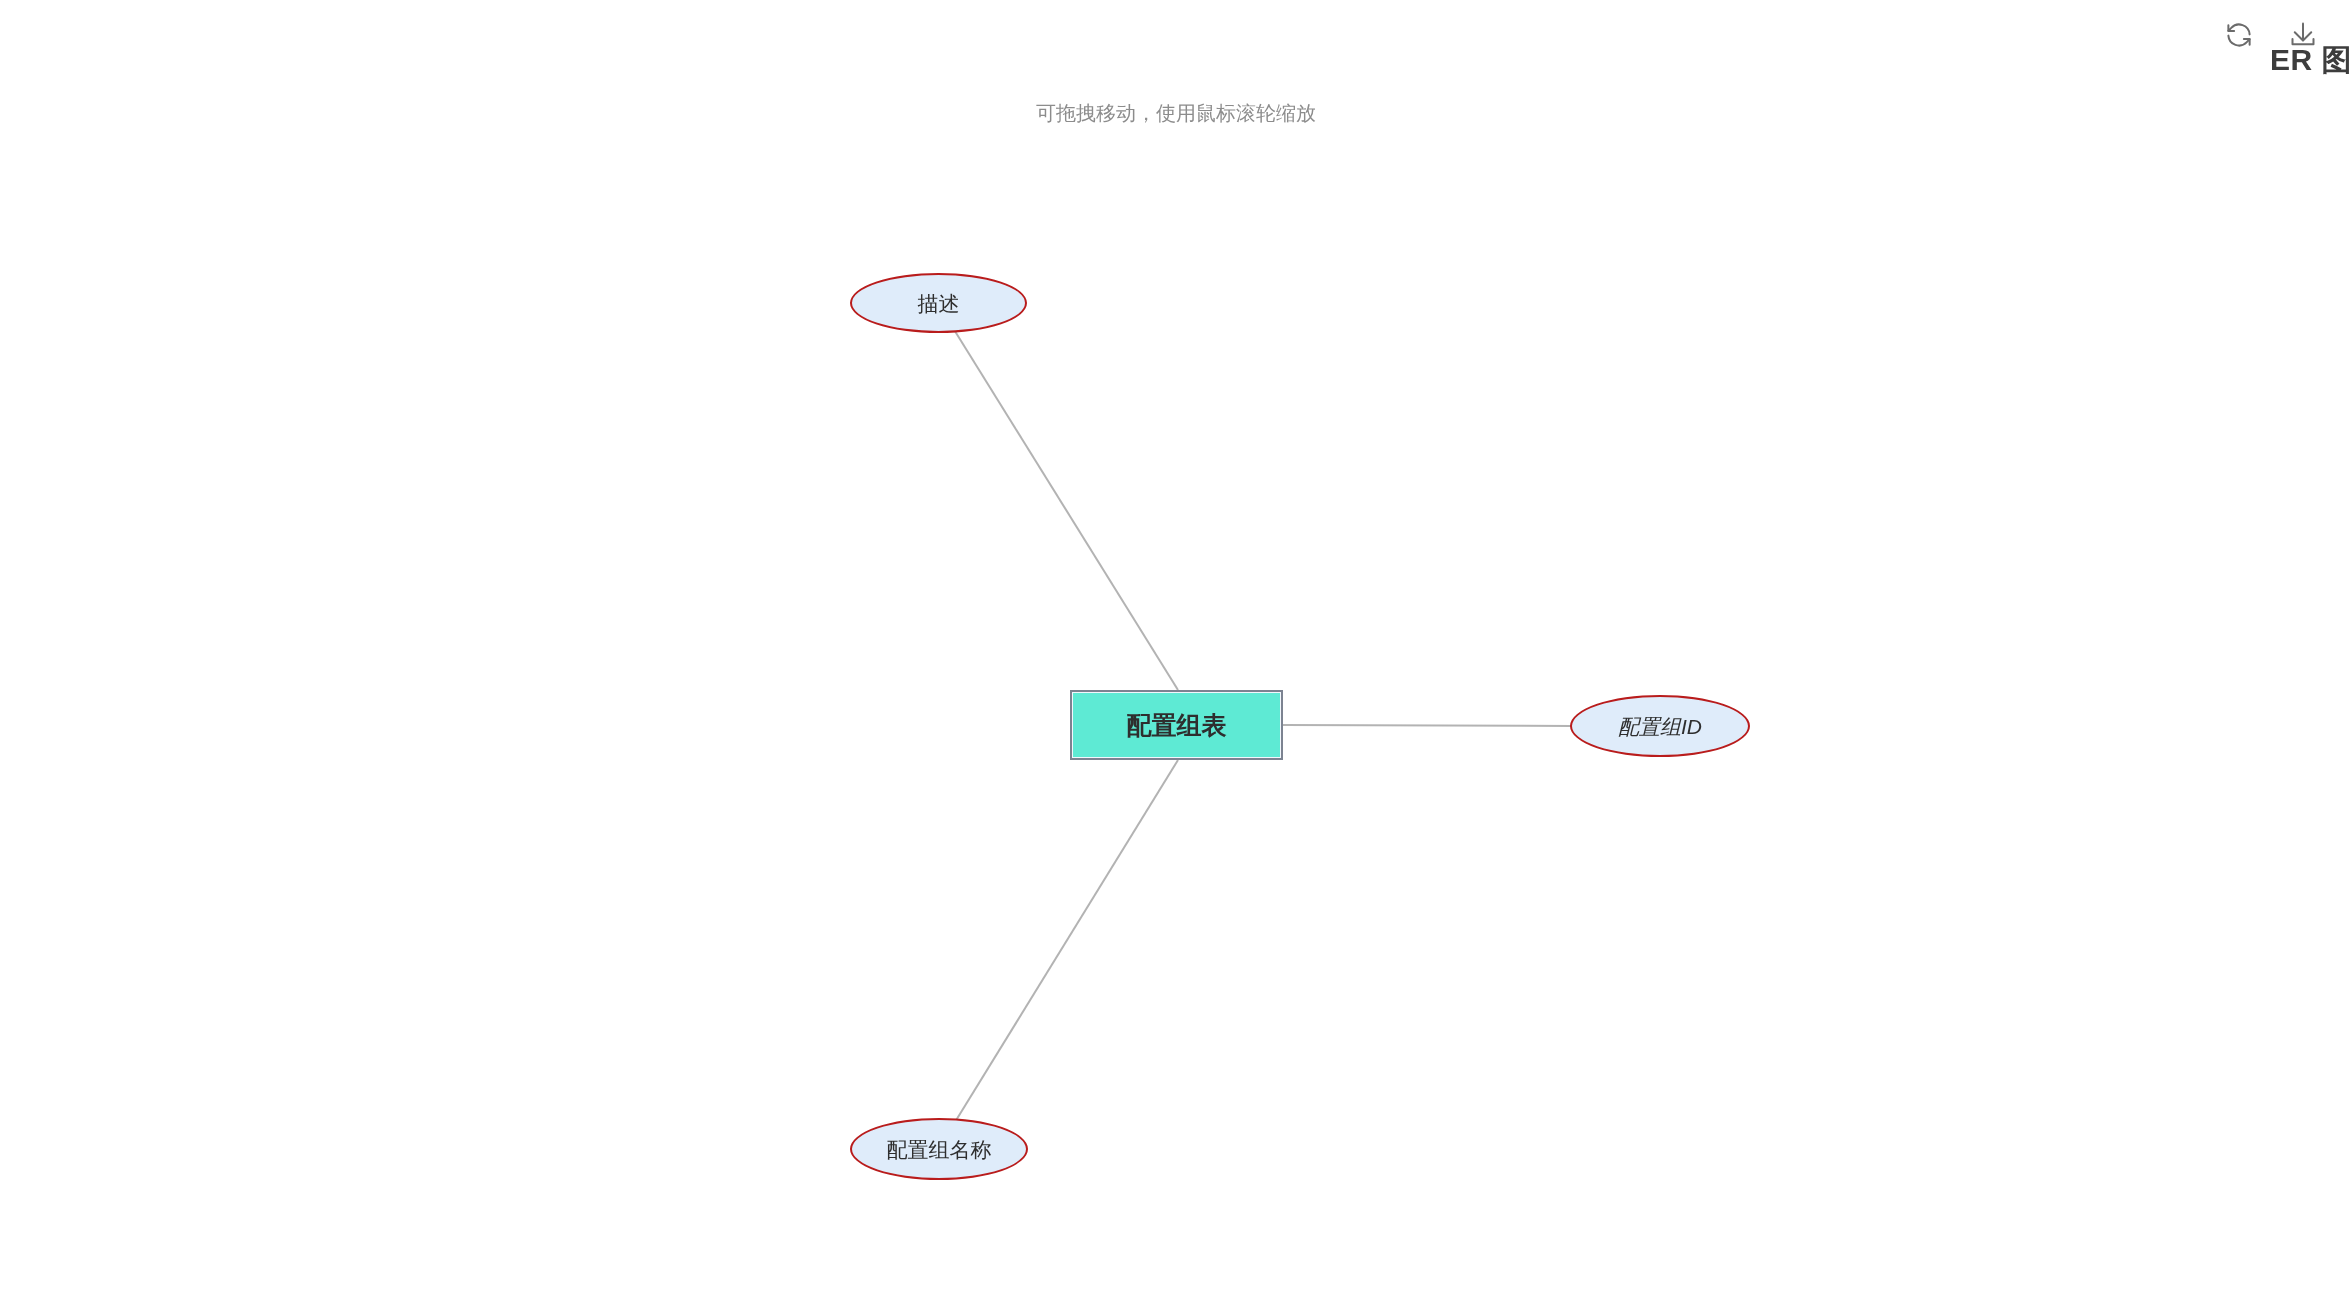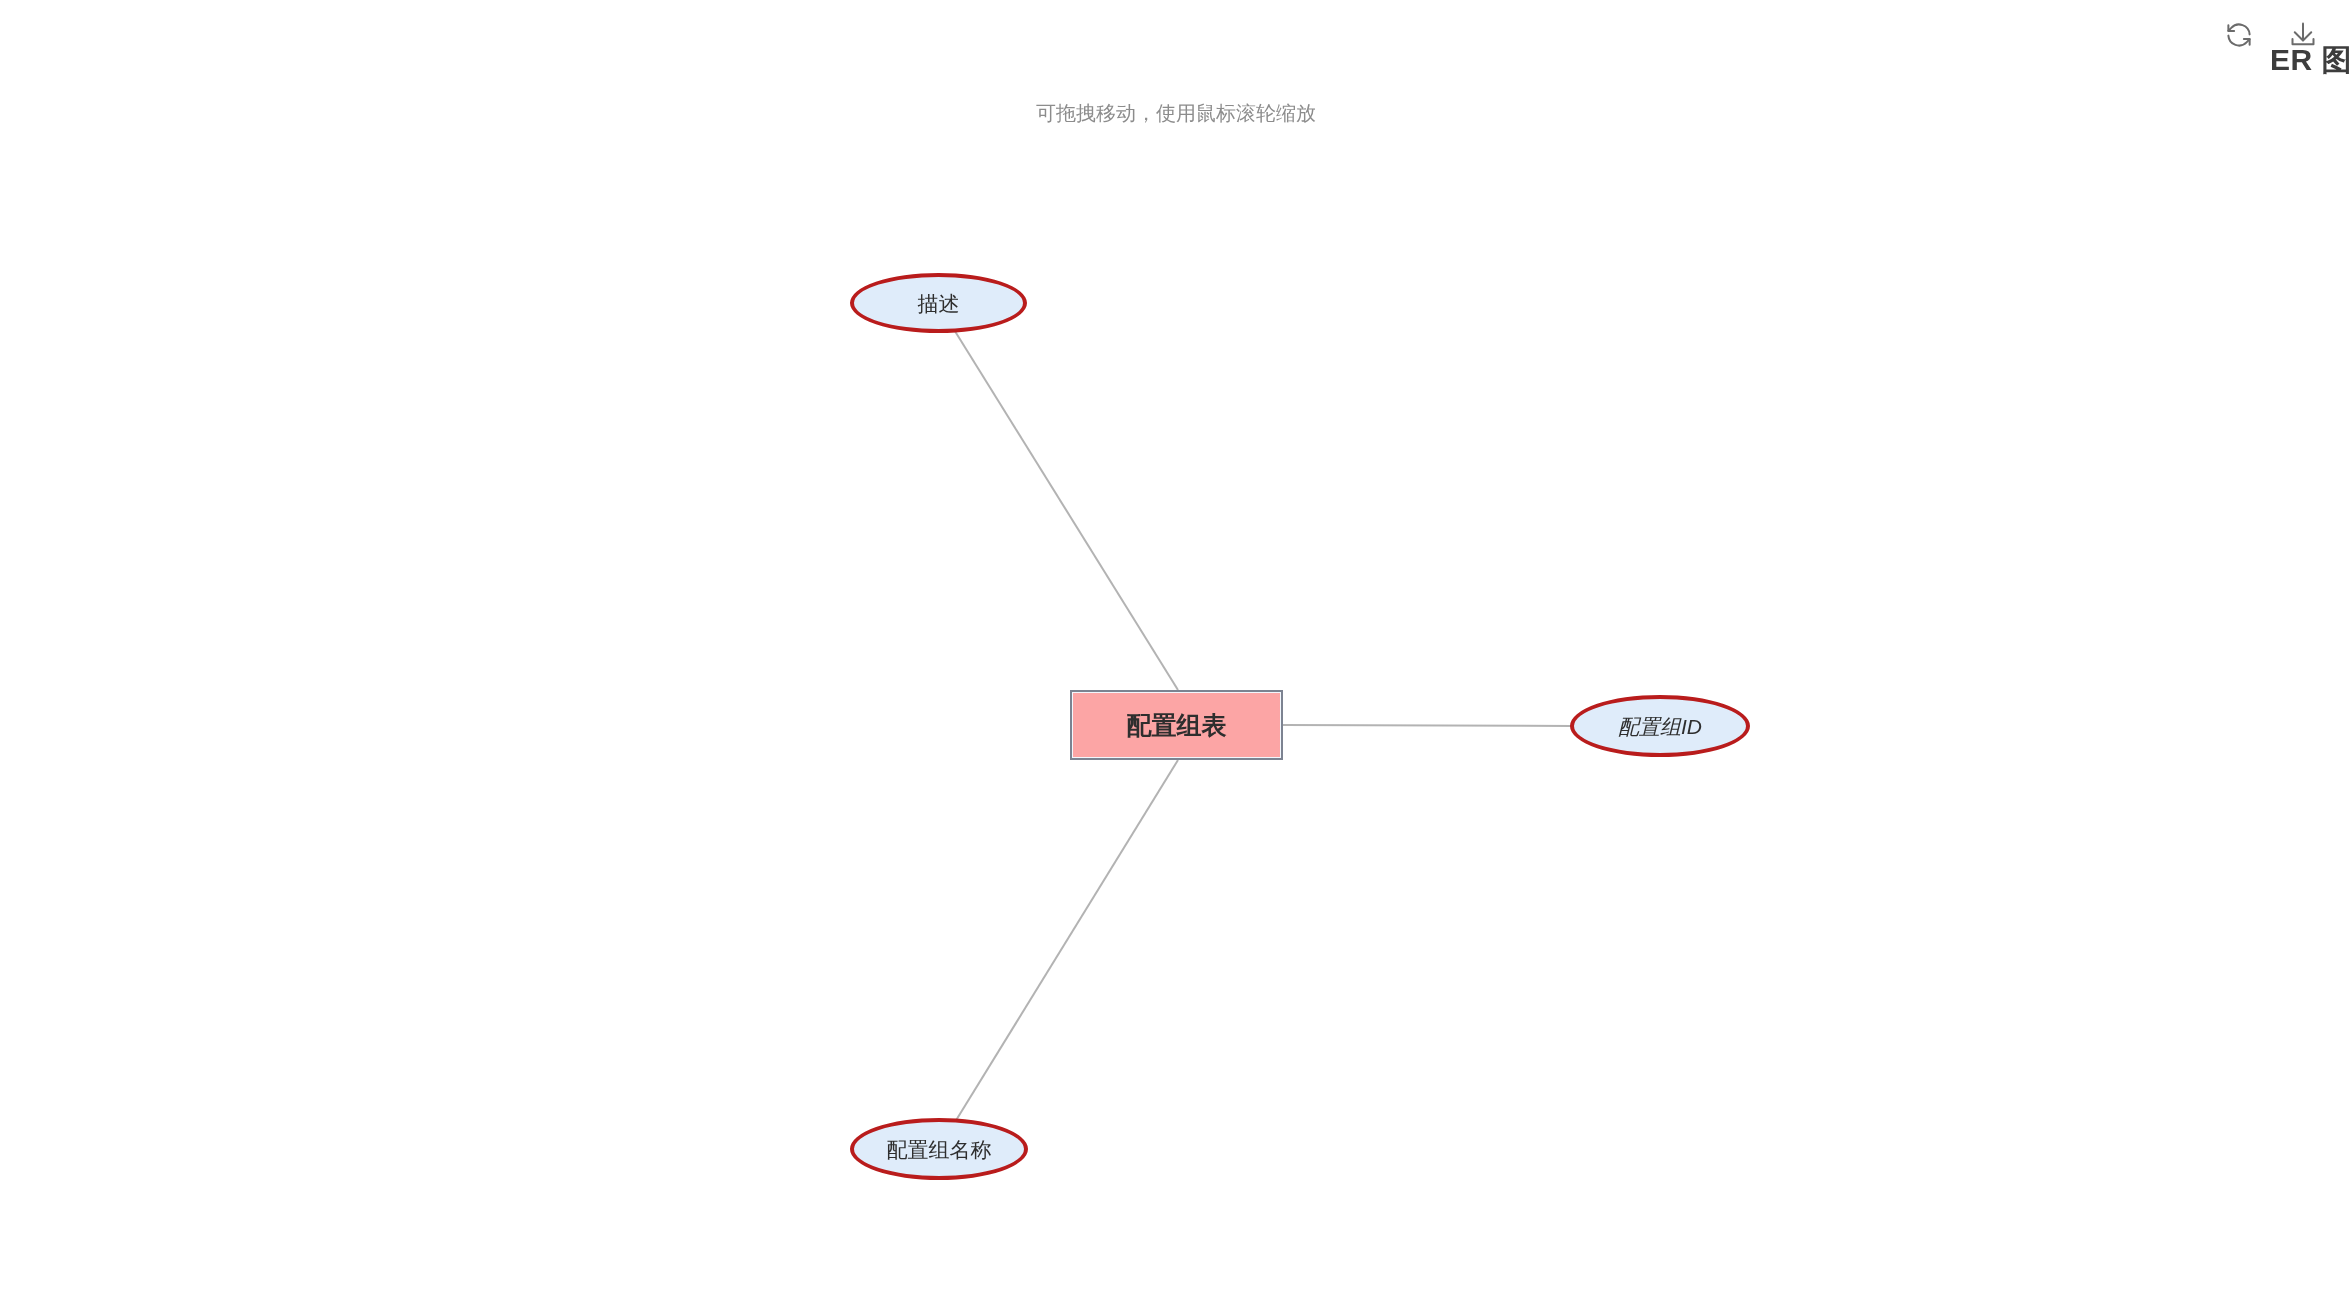--- a/index.html
+++ b/index.html
@@ -92,36 +92,36 @@
     position: absolute;
     display: flex;
     align-items: center;
     justify-content: center;
     box-sizing: border-box;
     cursor: move;
   }
 
   
   .entity-node {
-    background: #fca5a5;
+    background: #5eead4;
     border: 2px solid #7c8391;
     box-shadow: inset 0 0 0 1px #f2f7fd;
   }
   .entity-label {
     font-size: 25px;
     font-weight: bold;
     color: #2e2e2e;
     line-height: 1;
     white-space: nowrap;
   }
 
   
   .attr-node {
     background: #dfecfa;
-    border: 4px solid #b91c1c;
+    border: 2px solid #b91c1c;
     border-radius: 50%;
   }
   .attr-label {
     font-size: 21px;
     font-weight: normal;
     color: #2e2e2e;
     line-height: 1;
     white-space: nowrap;
   }
 </style>

